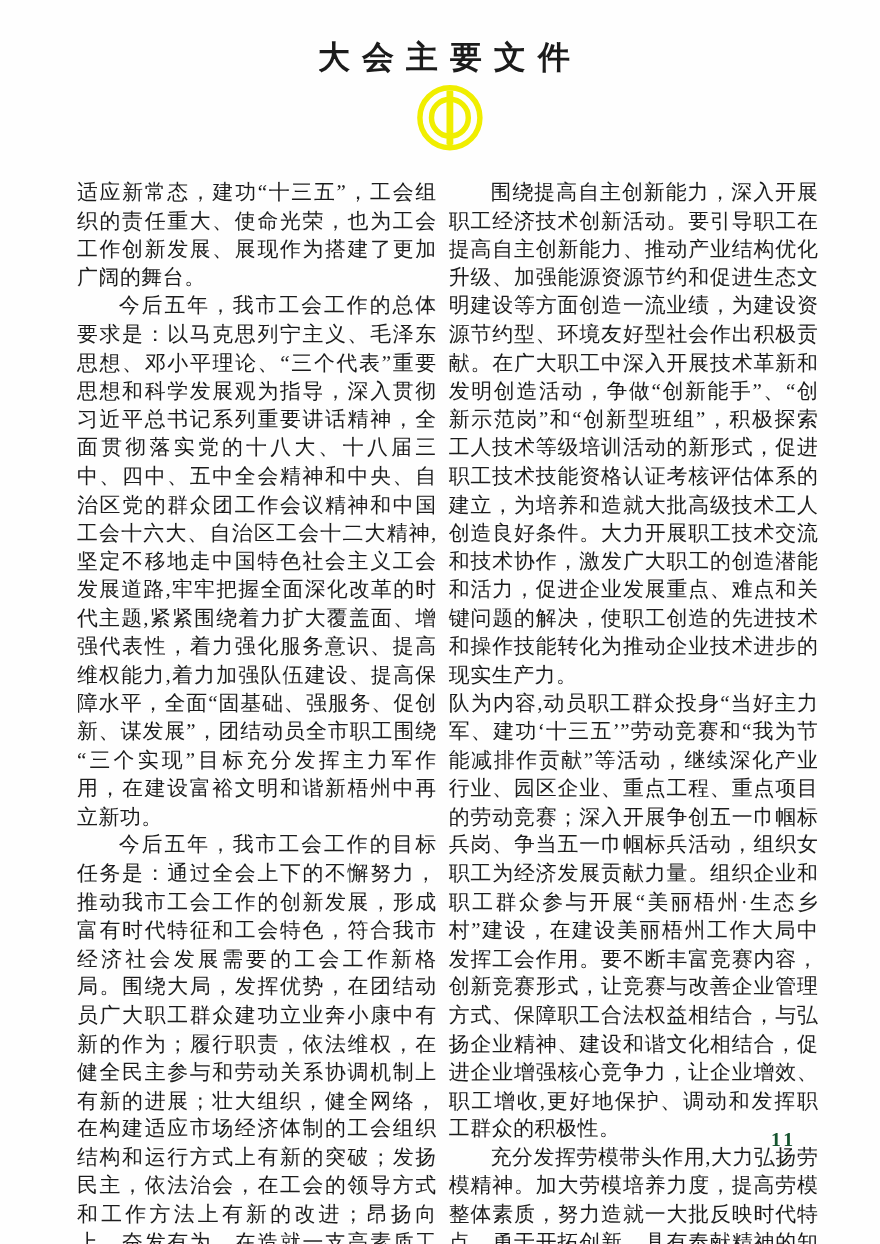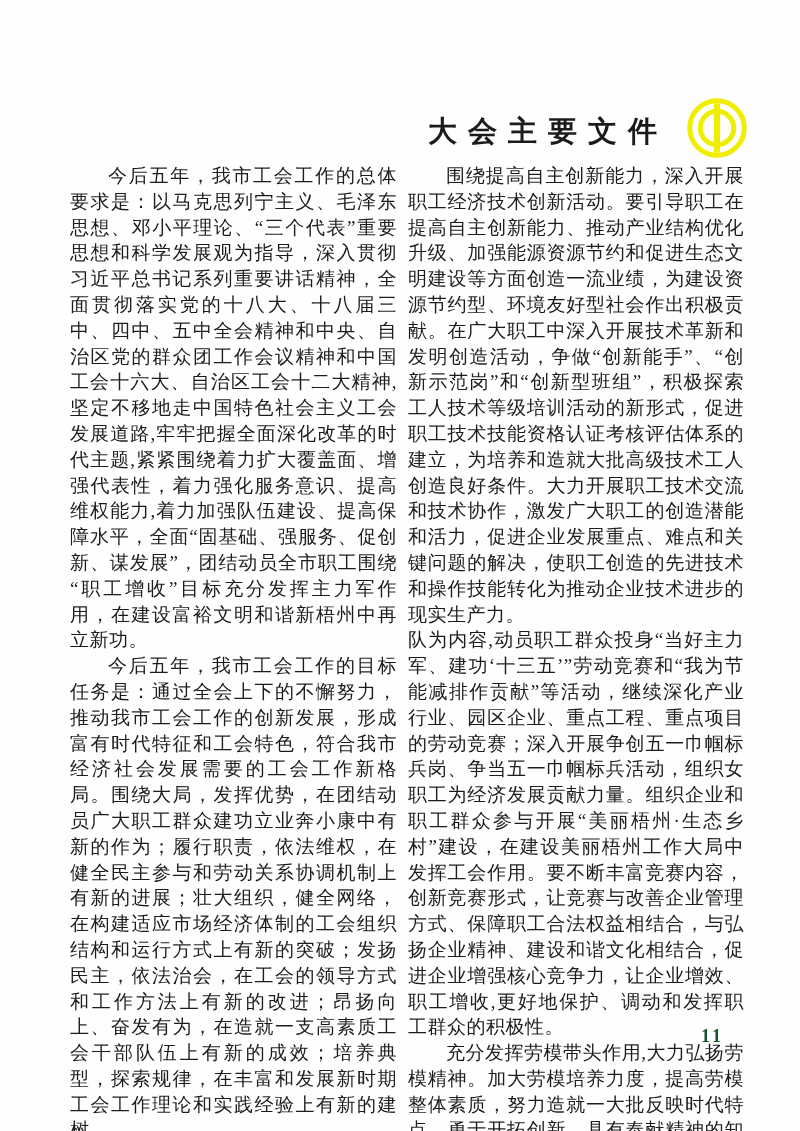--- a/index.html
+++ b/index.html
@@ -9,26 +9,27 @@
     margin:0 auto;
     background:#fefefe;
     font-family:"Liberation Serif","DejaVu Serif",serif;
     color:#1c1c1c;
     overflow:hidden;
     box-sizing:border-box;
   }
   
   .header{
     position:absolute;
-    top:96px;right:52px;left:70px;
+    top:74px;right:52px;left:70px;
     height:64px;
     display:flex;
     align-items:center;
     justify-content:flex-end;
-    gap:18px;
+    gap:8px;
+    flex-direction:column;
   }
   .header-title{
     font-size:29px;
     font-weight:bold;
     letter-spacing:11px;
     color:var(--title-color,#1b1b1b);
     white-space:nowrap;
     line-height:1;
     padding-top:6px;
   }
@@ -78,21 +79,22 @@
       <svg viewBox="0 0 100 100" aria-hidden="true">
         <circle class="stroke" cx="50" cy="50" r="44" stroke-width="8"></circle>
         <circle class="stroke" cx="50" cy="50" r="27" stroke-width="8"></circle>
         <rect class="fill" x="45" y="10" width="10" height="80" rx="2"></rect>
       </svg>
     </div>
   </div>
 
   <div class="columns">
     <div class="col col-left">
-        <p class="para paragraph">今后五年，我市工会工作的总体要求是：以马克思列宁主义、毛泽东思想、邓小平理论、“三个代表”重要思想和科学发展观为指导，深入贯彻习近平总书记系列重要讲话精神，全面贯彻落实党的十八大、十八届三中、四中、五中全会精神和中央、自治区党的群众团工作会议精神和中国工会十六大、自治区工会十二大精神,坚定不移地走中国特色社会主义工会发展道路,牢牢把握全面深化改革的时代主题,紧紧围绕着力扩大覆盖面、增强代表性，着力强化服务意识、提高维权能力,着力加强队伍建设、提高保障水平，全面“固基础、强服务、促创新、谋发展”，团结动员全市职工围绕“职工增收”目标充分发挥主力军作用，在建设富裕文明和谐新梧州中再立新功。</p>
+        <p class="para continuation">适应新常态，建功“十三五”，工会组织的责任重大、使命光荣，也为工会工作创新发展、展现作为搭建了更加广阔的舞台。</p>
+        <p class="para paragraph">今后五年，我市工会工作的总体要求是：以马克思列宁主义、毛泽东思想、邓小平理论、“三个代表”重要思想和科学发展观为指导，深入贯彻习近平总书记系列重要讲话精神，全面贯彻落实党的十八大、十八届三中、四中、五中全会精神和中央、自治区党的群众团工作会议精神和中国工会十六大、自治区工会十二大精神,坚定不移地走中国特色社会主义工会发展道路,牢牢把握全面深化改革的时代主题,紧紧围绕着力扩大覆盖面、增强代表性，着力强化服务意识、提高维权能力,着力加强队伍建设、提高保障水平，全面“固基础、强服务、促创新、谋发展”，团结动员全市职工围绕“三个实现”目标充分发挥主力军作用，在建设富裕文明和谐新梧州中再立新功。</p>
         <p class="para paragraph">今后五年，我市工会工作的目标任务是：通过全会上下的不懈努力，推动我市工会工作的创新发展，形成富有时代特征和工会特色，符合我市经济社会发展需要的工会工作新格局。围绕大局，发挥优势，在团结动员广大职工群众建功立业奔小康中有新的作为；履行职责，依法维权，在健全民主参与和劳动关系协调机制上有新的进展；壮大组织，健全网络，在构建适应市场经济体制的工会组织结构和运行方式上有新的突破；发扬民主，依法治会，在工会的领导方式和工作方法上有新的改进；昂扬向上、奋发有为，在造就一支高素质工会干部队伍上有新的成效；培养典型，探索规律，在丰富和发展新时期工会工作理论和实践经验上有新的建树。</p>
       </div>
     <div class="col col-right">
         <p class="para paragraph">围绕提高自主创新能力，深入开展职工经济技术创新活动。要引导职工在提高自主创新能力、推动产业结构优化升级、加强能源资源节约和促进生态文明建设等方面创造一流业绩，为建设资源节约型、环境友好型社会作出积极贡献。在广大职工中深入开展技术革新和发明创造活动，争做“创新能手”、“创新示范岗”和“创新型班组”，积极探索工人技术等级培训活动的新形式，促进职工技术技能资格认证考核评估体系的建立，为培养和造就大批高级技术工人创造良好条件。大力开展职工技术交流和技术协作，激发广大职工的创造潜能和活力，促进企业发展重点、难点和关键问题的解决，使职工创造的先进技术和操作技能转化为推动企业技术进步的现实生产力。</p>
         <p class="para continuation">队为内容,动员职工群众投身“当好主力军、建功‘十三五’”劳动竞赛和“我为节能减排作贡献”等活动，继续深化产业行业、园区企业、重点工程、重点项目的劳动竞赛；深入开展争创五一巾帼标兵岗、争当五一巾帼标兵活动，组织女职工为经济发展贡献力量。组织企业和职工群众参与开展“美丽梧州·生态乡村”建设，在建设美丽梧州工作大局中发挥工会作用。要不断丰富竞赛内容，创新竞赛形式，让竞赛与改善企业管理方式、保障职工合法权益相结合，与弘扬企业精神、建设和谐文化相结合，促进企业增强核心竞争力，让企业增效、职工增收,更好地保护、调动和发挥职工群众的积极性。</p>
         <p class="para paragraph">充分发挥劳模带头作用,大力弘扬劳模精神。加大劳模培养力度，提高劳模整体素质，努力造就一大批反映时代特点、勇于开拓创新、具有奉献精神的知识型、技术型、创新型的劳模典型。把职工群众的创造性劳动同劳动模范的先进性引领结合起来，用工人阶级的先进思想和模范行为引领带动全社会。加强对劳模的管理和服务，推动劳模政策的落实，探索建立保持劳模先进性的激励机制。深入开展“劳模创新工作室”和“高技能人才创新工作室”创建活动，大力弘扬劳模精神，使劳动光荣、知识崇高、人才宝贵、创造伟大成为社会的共识、时代的新风。</p>
       </div>
   </div>
 
   <div class="page-number">11</div>

